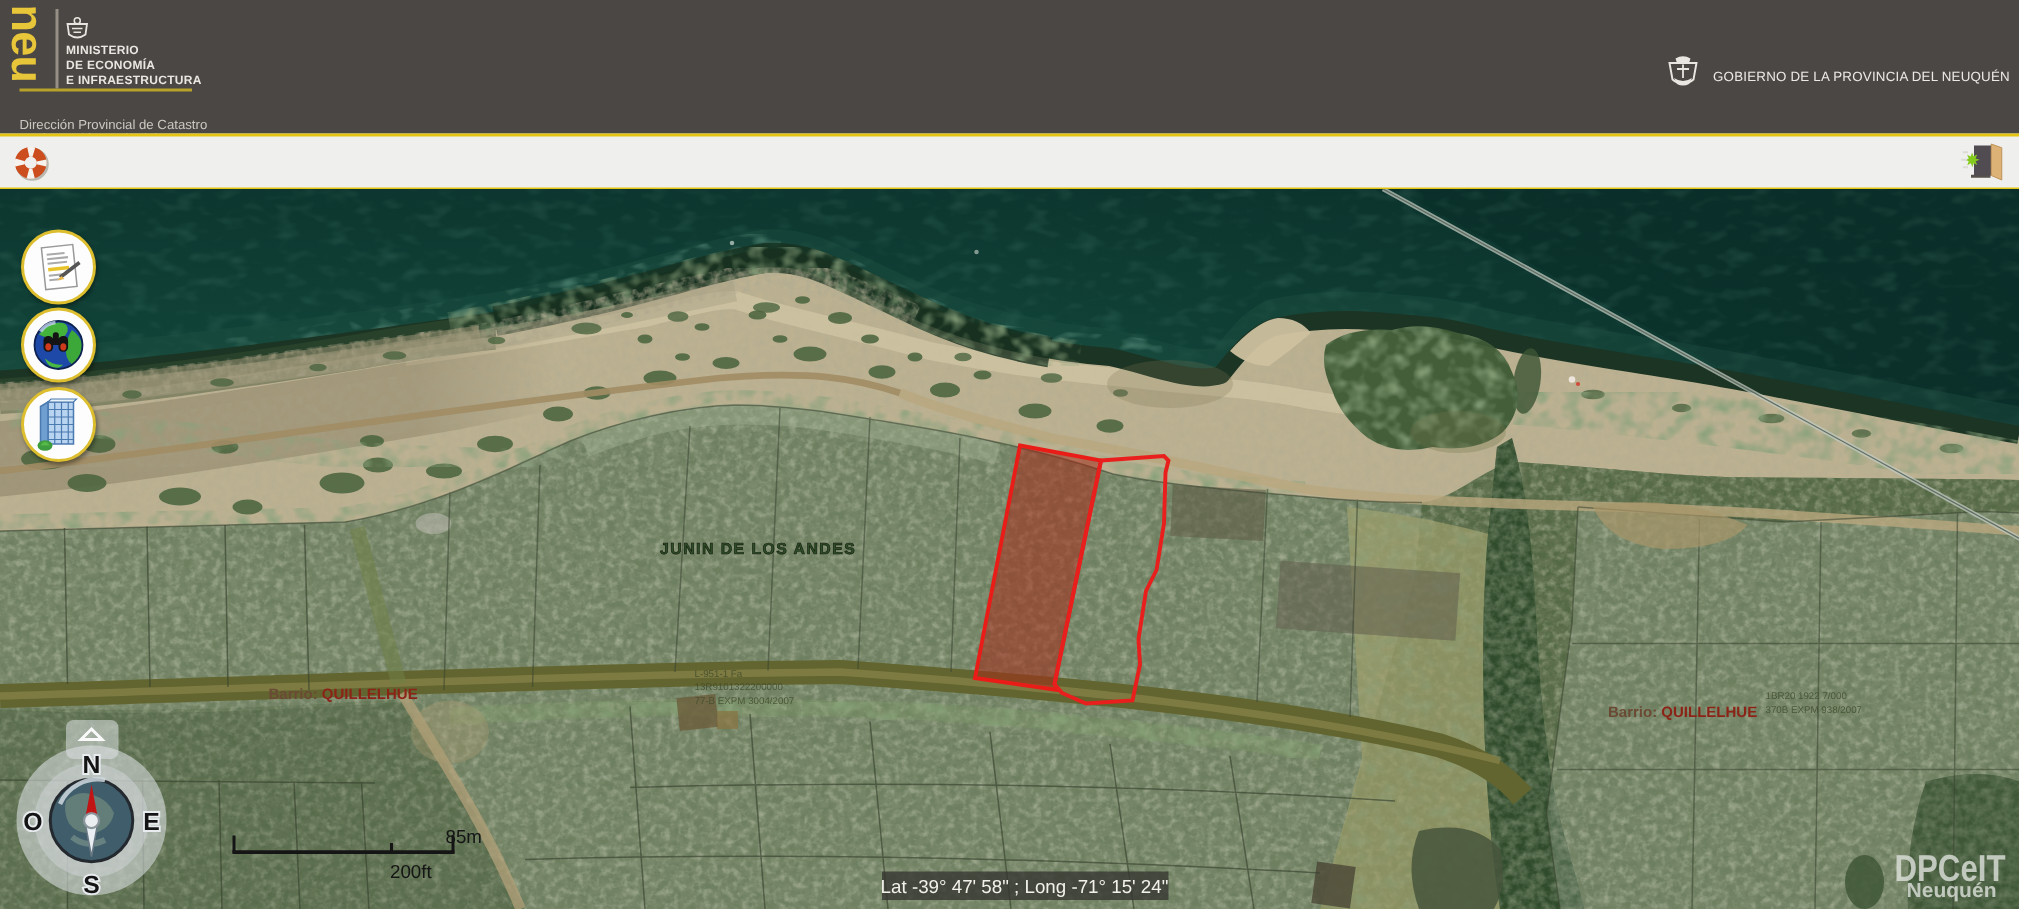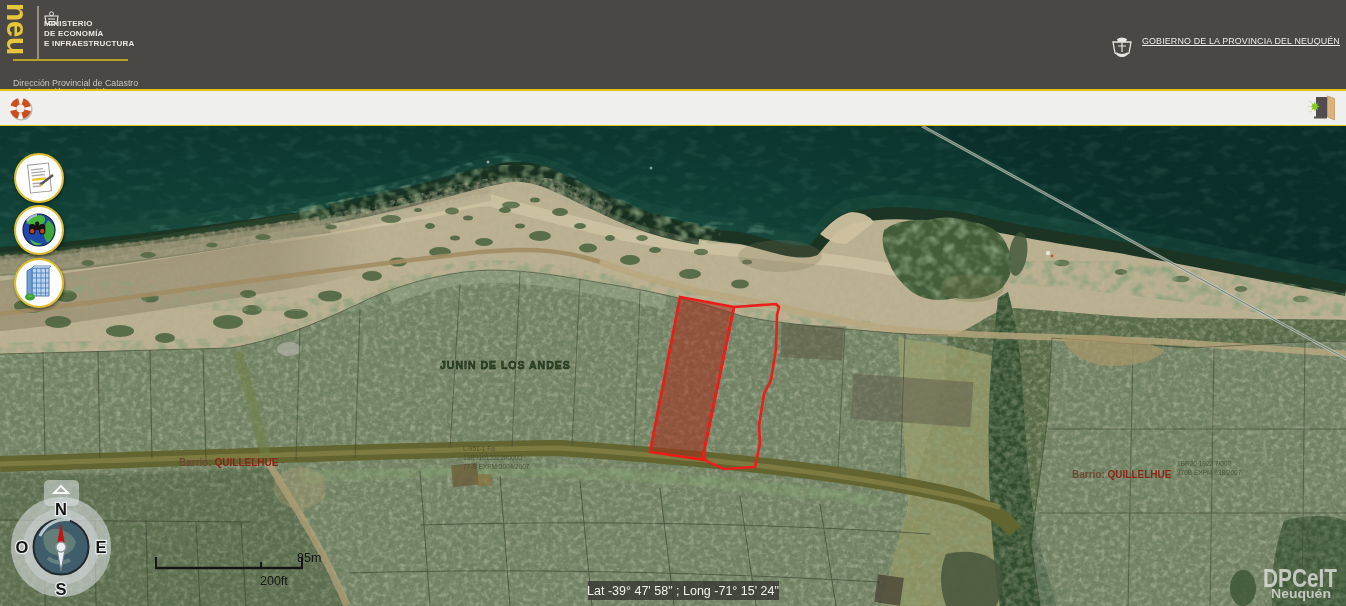--- a/index.html
+++ b/index.html
@@ -18,34 +18,34 @@
 </div>
 
 <div class="abs" style="left:37px;top:6px;width:2px;height:53px;background:#968f86;"></div>
 
 <svg class="abs" style="left:43px;top:11px;" width="17" height="17" viewBox="0 0 17 17">
   <path d="M2,5 L15,5 L14,12 Q8.5,16 3,12 Z" fill="none" stroke="#e8e5e0" stroke-width="1.2"></path>
   <circle cx="8.5" cy="2.8" r="2" fill="none" stroke="#e8e5e0" stroke-width="1"></circle>
   <path d="M5,8 h7 M6,10.5 h5" stroke="#e8e5e0" stroke-width="1"></path>
 </svg>
 
-<div class="abs" style="left:44px;top:19px;color:#eae6e1;font-size:8px;font-weight:bold;letter-spacing:.2px;line-height:9.9px;">MINISTERIO<br>DE ECONOMÍA<br>E INFRAESTRUCTURA</div>
+<div class="abs" style="left:44px;top:29px;color:#eae6e1;font-size:8px;font-weight:bold;letter-spacing:.2px;line-height:9.9px;">MINISTERIO<br>DE ECONOMÍA<br>E INFRAESTRUCTURA</div>
 
 <div class="abs" style="left:13px;top:58.5px;width:115px;height:2px;background:#b7a22a;"></div>
 
 <div class="abs" style="left:13px;top:79px;color:#cbc7c1;font-size:8.8px;line-height:9.4px;">Dirección Provincial de Catastro<br>e Información Territorial</div>
 
 <svg class="abs" style="left:1110px;top:36px;" width="24" height="25" viewBox="0 0 24 25">
   <path d="M3,6 L21,6 L19,17 Q12,23 5,17 Z" fill="none" stroke="#e9e6e1" stroke-width="1.3"></path>
   <path d="M7,3 Q12,0 17,3 L16,6 L8,6 Z" fill="#e9e6e1"></path>
   <path d="M12,7 v9 M8,10 h8" stroke="#e9e6e1" stroke-width="1.2"></path>
   <path d="M6,16 q6,4 12,0 l-2,4 q-4,2 -8,0 Z" fill="#e9e6e1"></path>
 </svg>
 
-<div class="abs" style="left:1142px;top:36px;color:#eceae6;font-size:8.9px;letter-spacing:.15px;white-space:nowrap;text-decoration:underline;">GOBIERNO DE LA PROVINCIA DEL NEUQUÉN</div>
+<div class="abs" style="left:1142px;top:46px;color:#eceae6;font-size:8.9px;letter-spacing:.15px;white-space:nowrap;">GOBIERNO DE LA PROVINCIA DEL NEUQUÉN</div>
 
 <div class="abs" style="left:0;top:89px;width:1346px;height:38px;background:#efefed;border-top:2.5px solid #e3c413;border-bottom:2.5px solid #e3c413;box-sizing:border-box;"></div>
 
 <svg class="abs" style="left:9px;top:97px;" width="24" height="24" viewBox="0 0 24 24">
   <circle cx="12.5" cy="12.5" r="8.5" fill="none" stroke="#b9b9b2" stroke-width="5"></circle>
   <circle cx="11.5" cy="11.5" r="7.3" fill="none" stroke="#cc4d1d" stroke-width="6.5"></circle>
   <circle cx="11.5" cy="11.5" r="7.3" fill="none" stroke="#f6f3ee" stroke-width="6.7" stroke-dasharray="3.8 7.7" stroke-dashoffset="2"></circle>
   <circle cx="11.5" cy="11.5" r="3.6" fill="#efefed"></circle>
 </svg>
 

